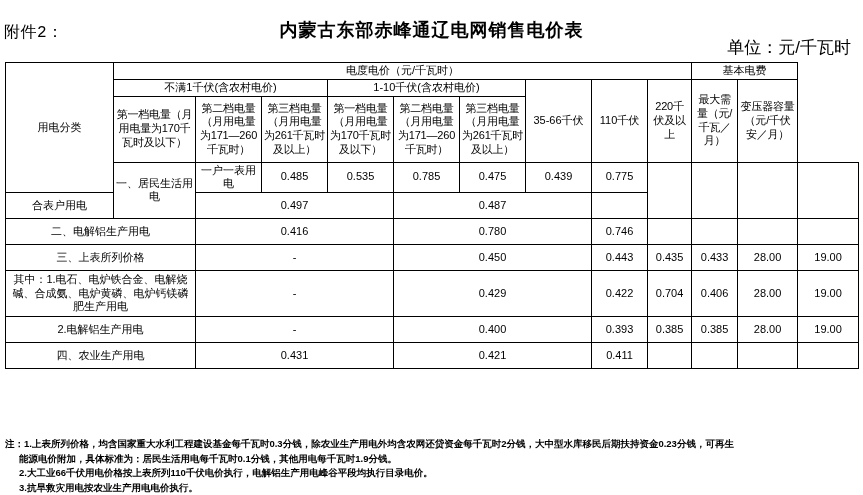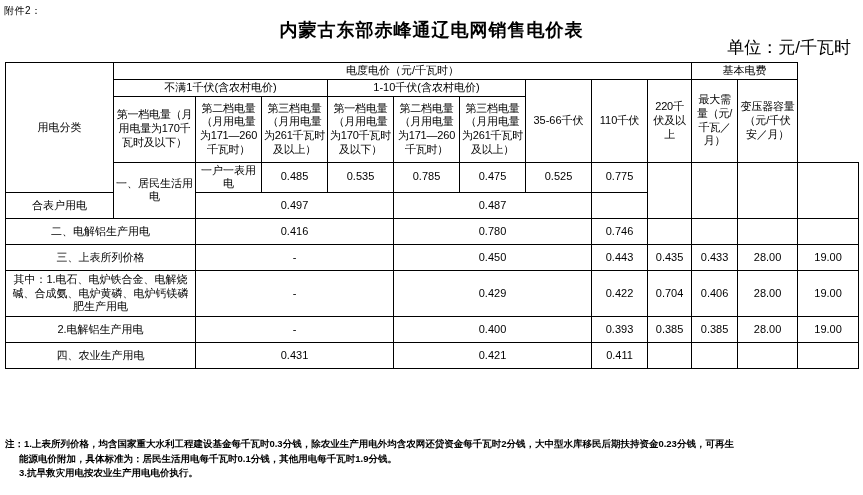--- a/index.html
+++ b/index.html
@@ -17,23 +17,24 @@
   }
   .page {
     position: relative;
     width: 863px;
     height: 495px;
     padding: 0;
   }
   .attach-label {
     position: absolute;
     left: 4px;
-    top: 4px;
-    font-size: 10px;
+    top: 22px;
+    font-size: 16px;
     letter-spacing: 0.5px;
+    font-family: Liberation Mono, monospace;
   }
   .doc-title {
     position: absolute;
     left: 0;
     right: 0;
     top: 18px;
     text-align: center;
     font-size: 18px;
     font-weight: bold;
     font-family: Liberation Mono, monospace;
@@ -150,21 +151,21 @@
         <td class="tiny">第三档电量（月用电量为261千瓦时及以上）</td>
       </tr>
 
       <tr style="height:30px">
         <td rowspan="2" class="cat-cell">一、居民生活用电</td>
         <td class="sub-cell">一户一表用电</td>
         <td>0.485</td>
         <td>0.535</td>
         <td>0.785</td>
         <td>0.475</td>
-        <td>0.525</td>
+        <td>0.439</td>
         <td>0.775</td>
         <td rowspan="2"></td>
         <td rowspan="2"></td>
         <td rowspan="2"></td>
         <td rowspan="2"></td>
         <td rowspan="2"></td>
       </tr>
 
       <tr style="height:26px">
         <td class="sub-cell">合表户用电</td>
@@ -225,16 +226,17 @@
         <td></td>
         <td></td>
         <td></td>
       </tr>
     </tbody>
   </table>
 
   <div class="notes">
     <div>注：1.上表所列价格，均含国家重大水利工程建设基金每千瓦时0.3分钱，除农业生产用电外均含农网还贷资金每千瓦时2分钱，大中型水库移民后期扶持资金0.23分钱，可再生</div>
     <div class="note-indent">能源电价附加，具体标准为：居民生活用电每千瓦时0.1分钱，其他用电每千瓦时1.9分钱。</div>
+    <div class="note-indent">2.大工业66千伏用电价格按上表所列110千伏电价执行，电解铝生产用电峰谷平段均执行目录电价。</div>
     <div class="note-indent">3.抗旱救灾用电按农业生产用电电价执行。</div>
   </div>
 
 </div>
 
 </body></html>

